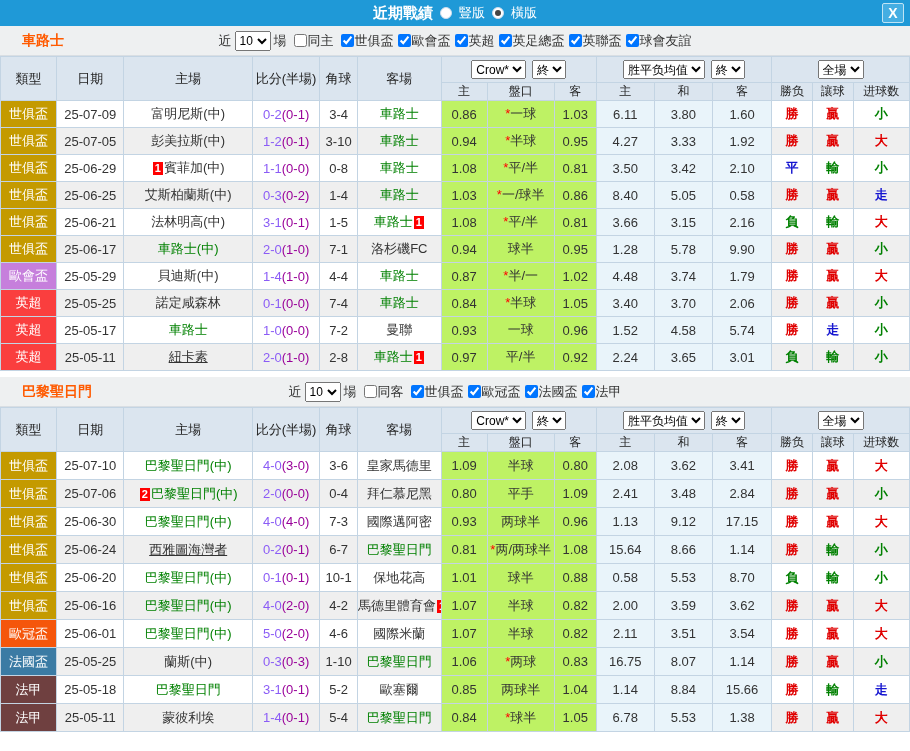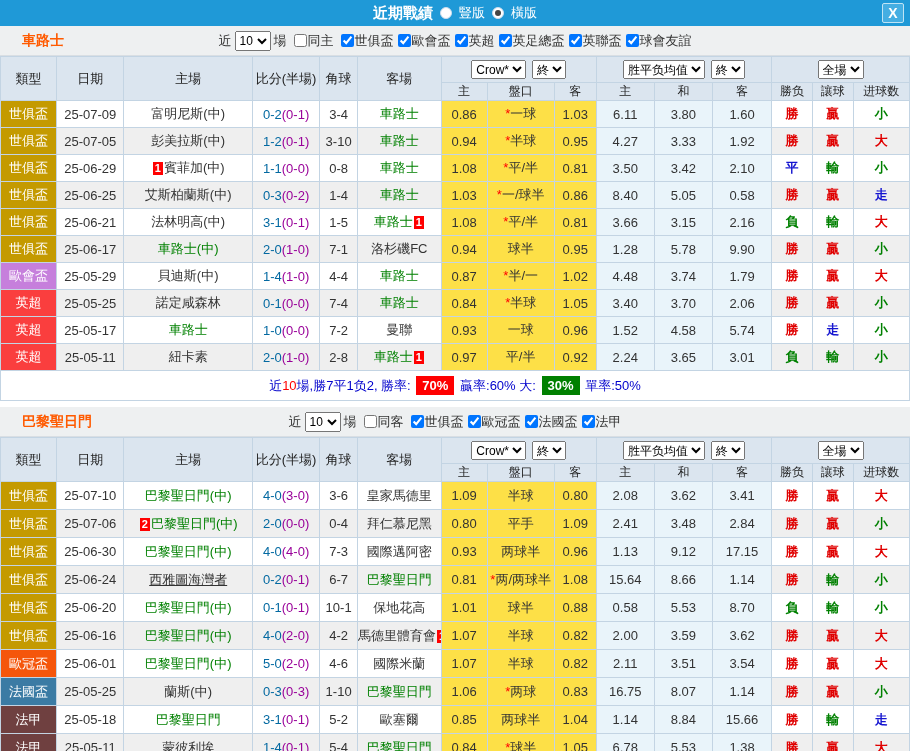--- a/index.html
+++ b/index.html
@@ -19,23 +19,23 @@
   table { border-collapse:collapse; table-layout:fixed; width:910px; text-align:center; font-size:13px; color:#333; }
   th, td { border:1px solid #c3d4e3; padding:0; white-space:nowrap; overflow:hidden; }
   thead th { background:#dbe5ef; font-weight:normal; color:#222; }
   .group-row th { height:26px; }
   .sub-row th { height:17px; font-size:12px; }
   .sel-cell select { font-size:12px; height:19px; margin:0 1px; max-width:96%; }
   tbody tr { height:27px; }
   .s2 tbody tr { height:28px; }
   tbody tr:nth-child(even) { background:#efefef; }
   td.league { color:#fff; }
-  td.crow { background:#fde047; }
+  td.crow { background:#bef264; }
   td.avgc { background:#e9f4fa; }
-  .ft { color:#0369a1; }
+  .ft { color:#8b5cf6; }
   .ht { color:#990099; }
   .star { color:#ff0000; }
   .badge { display:inline-block; background:#ff0000; color:#fff; font-size:11px; font-weight:bold; line-height:13px; padding:0 2px; margin:0 1px; }
   .result { font-weight:bold; }
   .summary { height:30px; line-height:29px; border:1px solid #c3d4e3; border-top:none; text-align:center; font-size:13px; color:#0000cc; }
   .summary .red-txt { color:#ff0000; }
   .summary .badge-red { background:#ff0000; color:#fff; font-weight:bold; padding:2px 6px; margin:0 2px; }
   .summary .badge-green { background:#008000; color:#fff; font-weight:bold; padding:2px 6px; margin:0 2px; }
   .gap { height:6px; background:#fff; }
 </style>
@@ -290,44 +290,36 @@
           <td class="avgc"><span>1.52</span></td>
           <td class="avgc"><span>4.58</span></td>
           <td class="avgc"><span>5.74</span></td>
           <td><span class="result" style="color: rgb(224, 0, 0);">勝</span></td>
           <td><span class="result" style="color: rgb(21, 21, 208);">走</span></td>
           <td><span class="result" style="color: rgb(0, 128, 0);">小</span></td>
         </tr>
         <tr>
           <td class="league" style="background: rgb(250, 62, 62);"><span>英超</span></td>
           <td><span>25-05-11</span></td>
-          <td><span style="color: rgb(51, 51, 51);">紐卡素</span></td>
+          <td><span style="color: rgb(51, 51, 51); text-decoration: underline;">紐卡素</span></td>
           <td><span class="ft">2-0</span><span class="ht">(1-0)</span></td>
           <td><span>2-8</span></td>
           <td><span style="color: rgb(0, 128, 0);">車路士</span><span class="badge">1</span></td>
           <td class="crow"><span>0.97</span></td>
           <td class="crow"><span>平/半</span></td>
           <td class="crow"><span>0.92</span></td>
           <td class="avgc"><span>2.24</span></td>
           <td class="avgc"><span>3.65</span></td>
           <td class="avgc"><span>3.01</span></td>
           <td><span class="result" style="color: rgb(0, 128, 0);">負</span></td>
           <td><span class="result" style="color: rgb(0, 128, 0);">輸</span></td>
           <td><span class="result" style="color: rgb(0, 128, 0);">小</span></td>
         </tr>
       </tbody>
   </table>
-  <div class="summary">
-    <span>近</span><span class="red-txt">10</span><span>場,勝7平1负2, 勝率:</span>
-    <span class="badge-red">70%</span>
-    <span>贏率:</span><span>60%</span>
-    <span>大:</span>
-    <span class="badge-green">30%</span>
-    <span>單率:</span><span>50%</span>
-  </div>
 </section>
 
 <div class="gap"></div>
 
 <section class="s2">
   <div class="sec-head">
     <span class="team">巴黎聖日門</span>
     <div class="filters">
       <span>近</span>
       <select><option>10</option></select>

